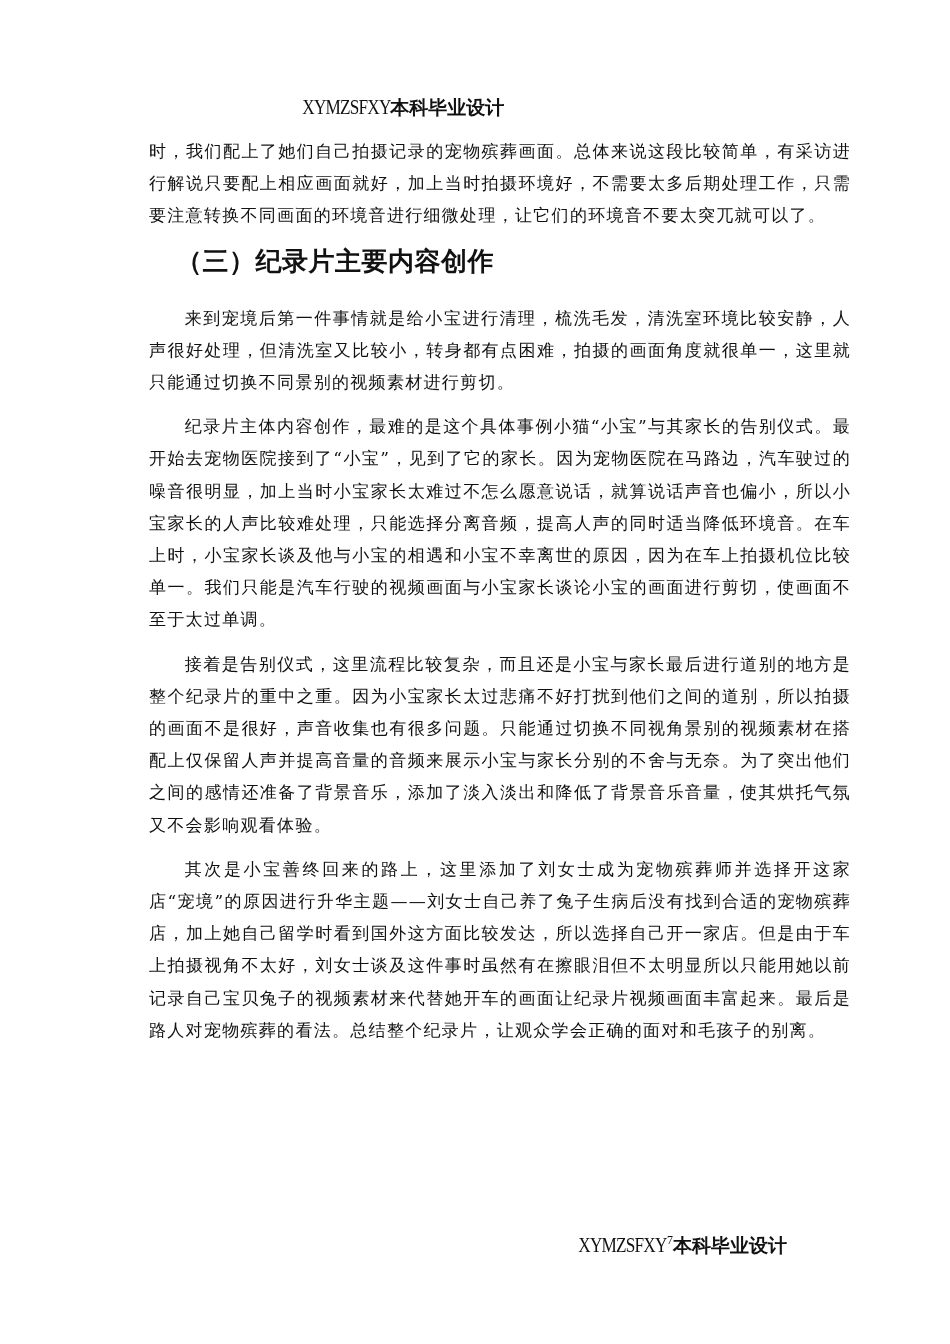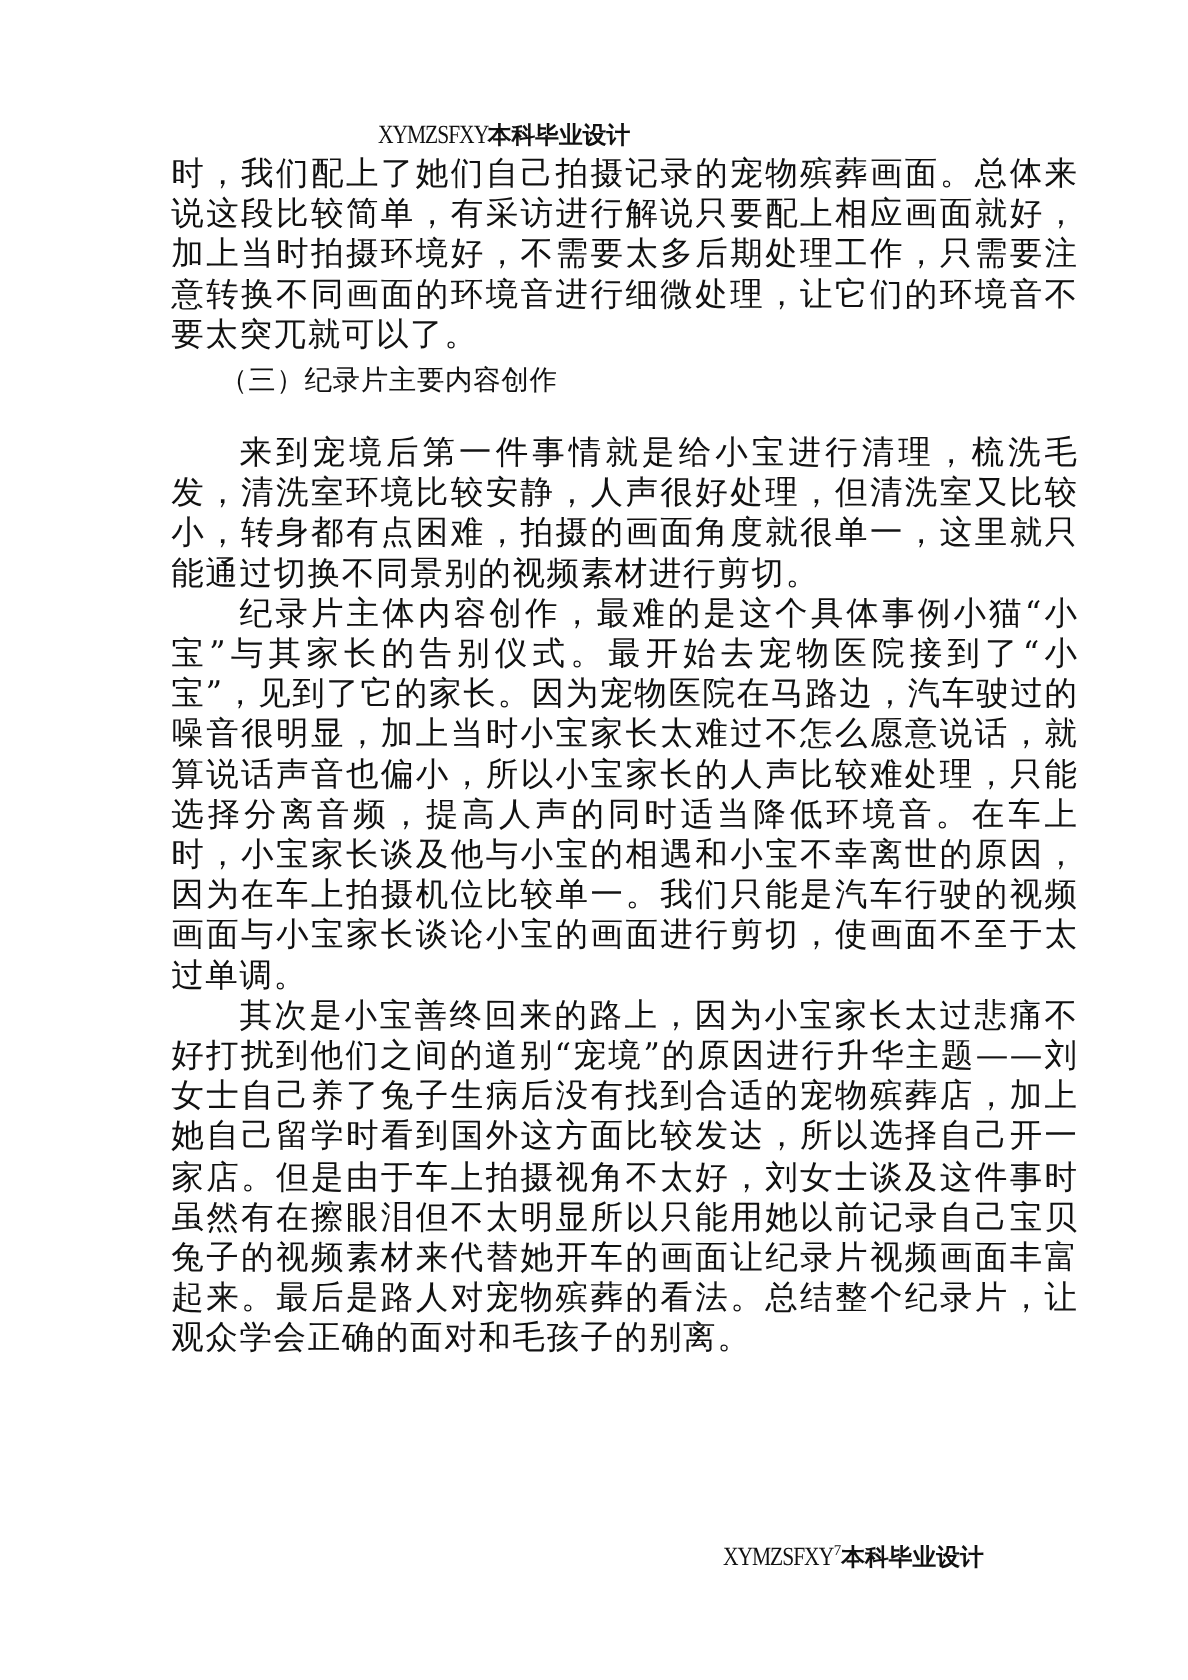--- a/index.html
+++ b/index.html
@@ -5,34 +5,35 @@
   html, body { margin: 0; padding: 0; background: #ffffff; }
   body { width: 950px; height: 1344px; position: relative; overflow: hidden;
          font-family: "DejaVu Serif", "Liberation Serif", serif; color: #111; }
   .header, .footer { position: absolute; left: 0; width: 787px; text-align: center; font-size: 20px; line-height: 24px; white-space: nowrap; }
   .header { top: 95px; }
   .footer { top: 1228px; text-align: right; }
   .hf-latin { font-family: "Liberation Serif", serif; font-size: 21px; letter-spacing: -1px; transform: scaleX(0.82); display: inline-block; transform-origin: right center; }
   .hf-cn { font-family: "DejaVu Sans", sans-serif; font-weight: bold; font-size: 19px; }
   .page-num { font-family: "Liberation Serif", serif; font-size: 12px; vertical-align: super; }
   .content { position: absolute; left: 137px; top: 123px; width: 726px; }
-  .para { margin: 0; font-size: 26px; line-height: 32.2px; text-align: justify; text-justify: inter-character; letter-spacing: 1.3px; }
+  .para { margin: 12px; font-size: 17px; line-height: 32.2px; text-align: justify; text-justify: inter-character; letter-spacing: 1.3px; }
   .para.indent { text-indent: 2.1em; }
-  .heading { margin: 4px 0 24px 0; padding-left: 39px; font-family: "DejaVu Sans", sans-serif; font-size: 22px; line-height: 34px; font-weight: normal; letter-spacing: 0.5px; }
+  .heading { margin: 4px 0 24px 0; padding-left: 39px; font-family: "DejaVu Sans", sans-serif; font-size: 26px; line-height: 34px; font-weight: bold; letter-spacing: 0.5px; }
 </style>
 </head>
 <body>
 
 <div class="header">
   <span class="hf-latin">XYMZSFXY</span><span class="hf-cn">本科毕业设计</span>
 </div>
 
 <div class="content">
   <p class="para">时，我们配上了她们自己拍摄记录的宠物殡葬画面。总体来说这段比较简单，有采访进行解说只要配上相应画面就好，加上当时拍摄环境好，不需要太多后期处理工作，只需要注意转换不同画面的环境音进行细微处理，让它们的环境音不要太突兀就可以了。</p>
   <h2 class="heading">（三）纪录片主要内容创作</h2>
   <p class="para indent">来到宠境后第一件事情就是给小宝进行清理，梳洗毛发，清洗室环境比较安静，人声很好处理，但清洗室又比较小，转身都有点困难，拍摄的画面角度就很单一，这里就只能通过切换不同景别的视频素材进行剪切。</p>
   <p class="para indent">纪录片主体内容创作，最难的是这个具体事例小猫“小宝”与其家长的告别仪式。最开始去宠物医院接到了“小宝”，见到了它的家长。因为宠物医院在马路边，汽车驶过的噪音很明显，加上当时小宝家长太难过不怎么愿意说话，就算说话声音也偏小，所以小宝家长的人声比较难处理，只能选择分离音频，提高人声的同时适当降低环境音。在车上时，小宝家长谈及他与小宝的相遇和小宝不幸离世的原因，因为在车上拍摄机位比较单一。我们只能是汽车行驶的视频画面与小宝家长谈论小宝的画面进行剪切，使画面不至于太过单调。</p>
-  <p class="para indent">其次是小宝善终回来的路上，因为小宝家长太过悲痛不好打扰到他们之间的道别“宠境”的原因进行升华主题——刘女士自己养了兔子生病后没有找到合适的宠物殡葬店，加上她自己留学时看到国外这方面比较发达，所以选择自己开一家店。但是由于车上拍摄视角不太好，刘女士谈及这件事时虽然有在擦眼泪但不太明显所以只能用她以前记录自己宝贝兔子的视频素材来代替她开车的画面让纪录片视频画面丰富起来。最后是路人对宠物殡葬的看法。总结整个纪录片，让观众学会正确的面对和毛孩子的别离。</p>
+  <p class="para indent">接着是告别仪式，这里流程比较复杂，而且还是小宝与家长最后进行道别的地方是整个纪录片的重中之重。因为小宝家长太过悲痛不好打扰到他们之间的道别，所以拍摄的画面不是很好，声音收集也有很多问题。只能通过切换不同视角景别的视频素材在搭配上仅保留人声并提高音量的音频来展示小宝与家长分别的不舍与无奈。为了突出他们之间的感情还准备了背景音乐，添加了淡入淡出和降低了背景音乐音量，使其烘托气氛又不会影响观看体验。</p>
+  <p class="para indent">其次是小宝善终回来的路上，这里添加了刘女士成为宠物殡葬师并选择开这家店“宠境”的原因进行升华主题——刘女士自己养了兔子生病后没有找到合适的宠物殡葬店，加上她自己留学时看到国外这方面比较发达，所以选择自己开一家店。但是由于车上拍摄视角不太好，刘女士谈及这件事时虽然有在擦眼泪但不太明显所以只能用她以前记录自己宝贝兔子的视频素材来代替她开车的画面让纪录片视频画面丰富起来。最后是路人对宠物殡葬的看法。总结整个纪录片，让观众学会正确的面对和毛孩子的别离。</p>
 </div>
 
 <div class="footer">
   <span class="hf-latin">XYMZSFXY</span><span class="page-num">7</span><span class="hf-cn">本科毕业设计</span>
 </div>
 
 </body></html>

